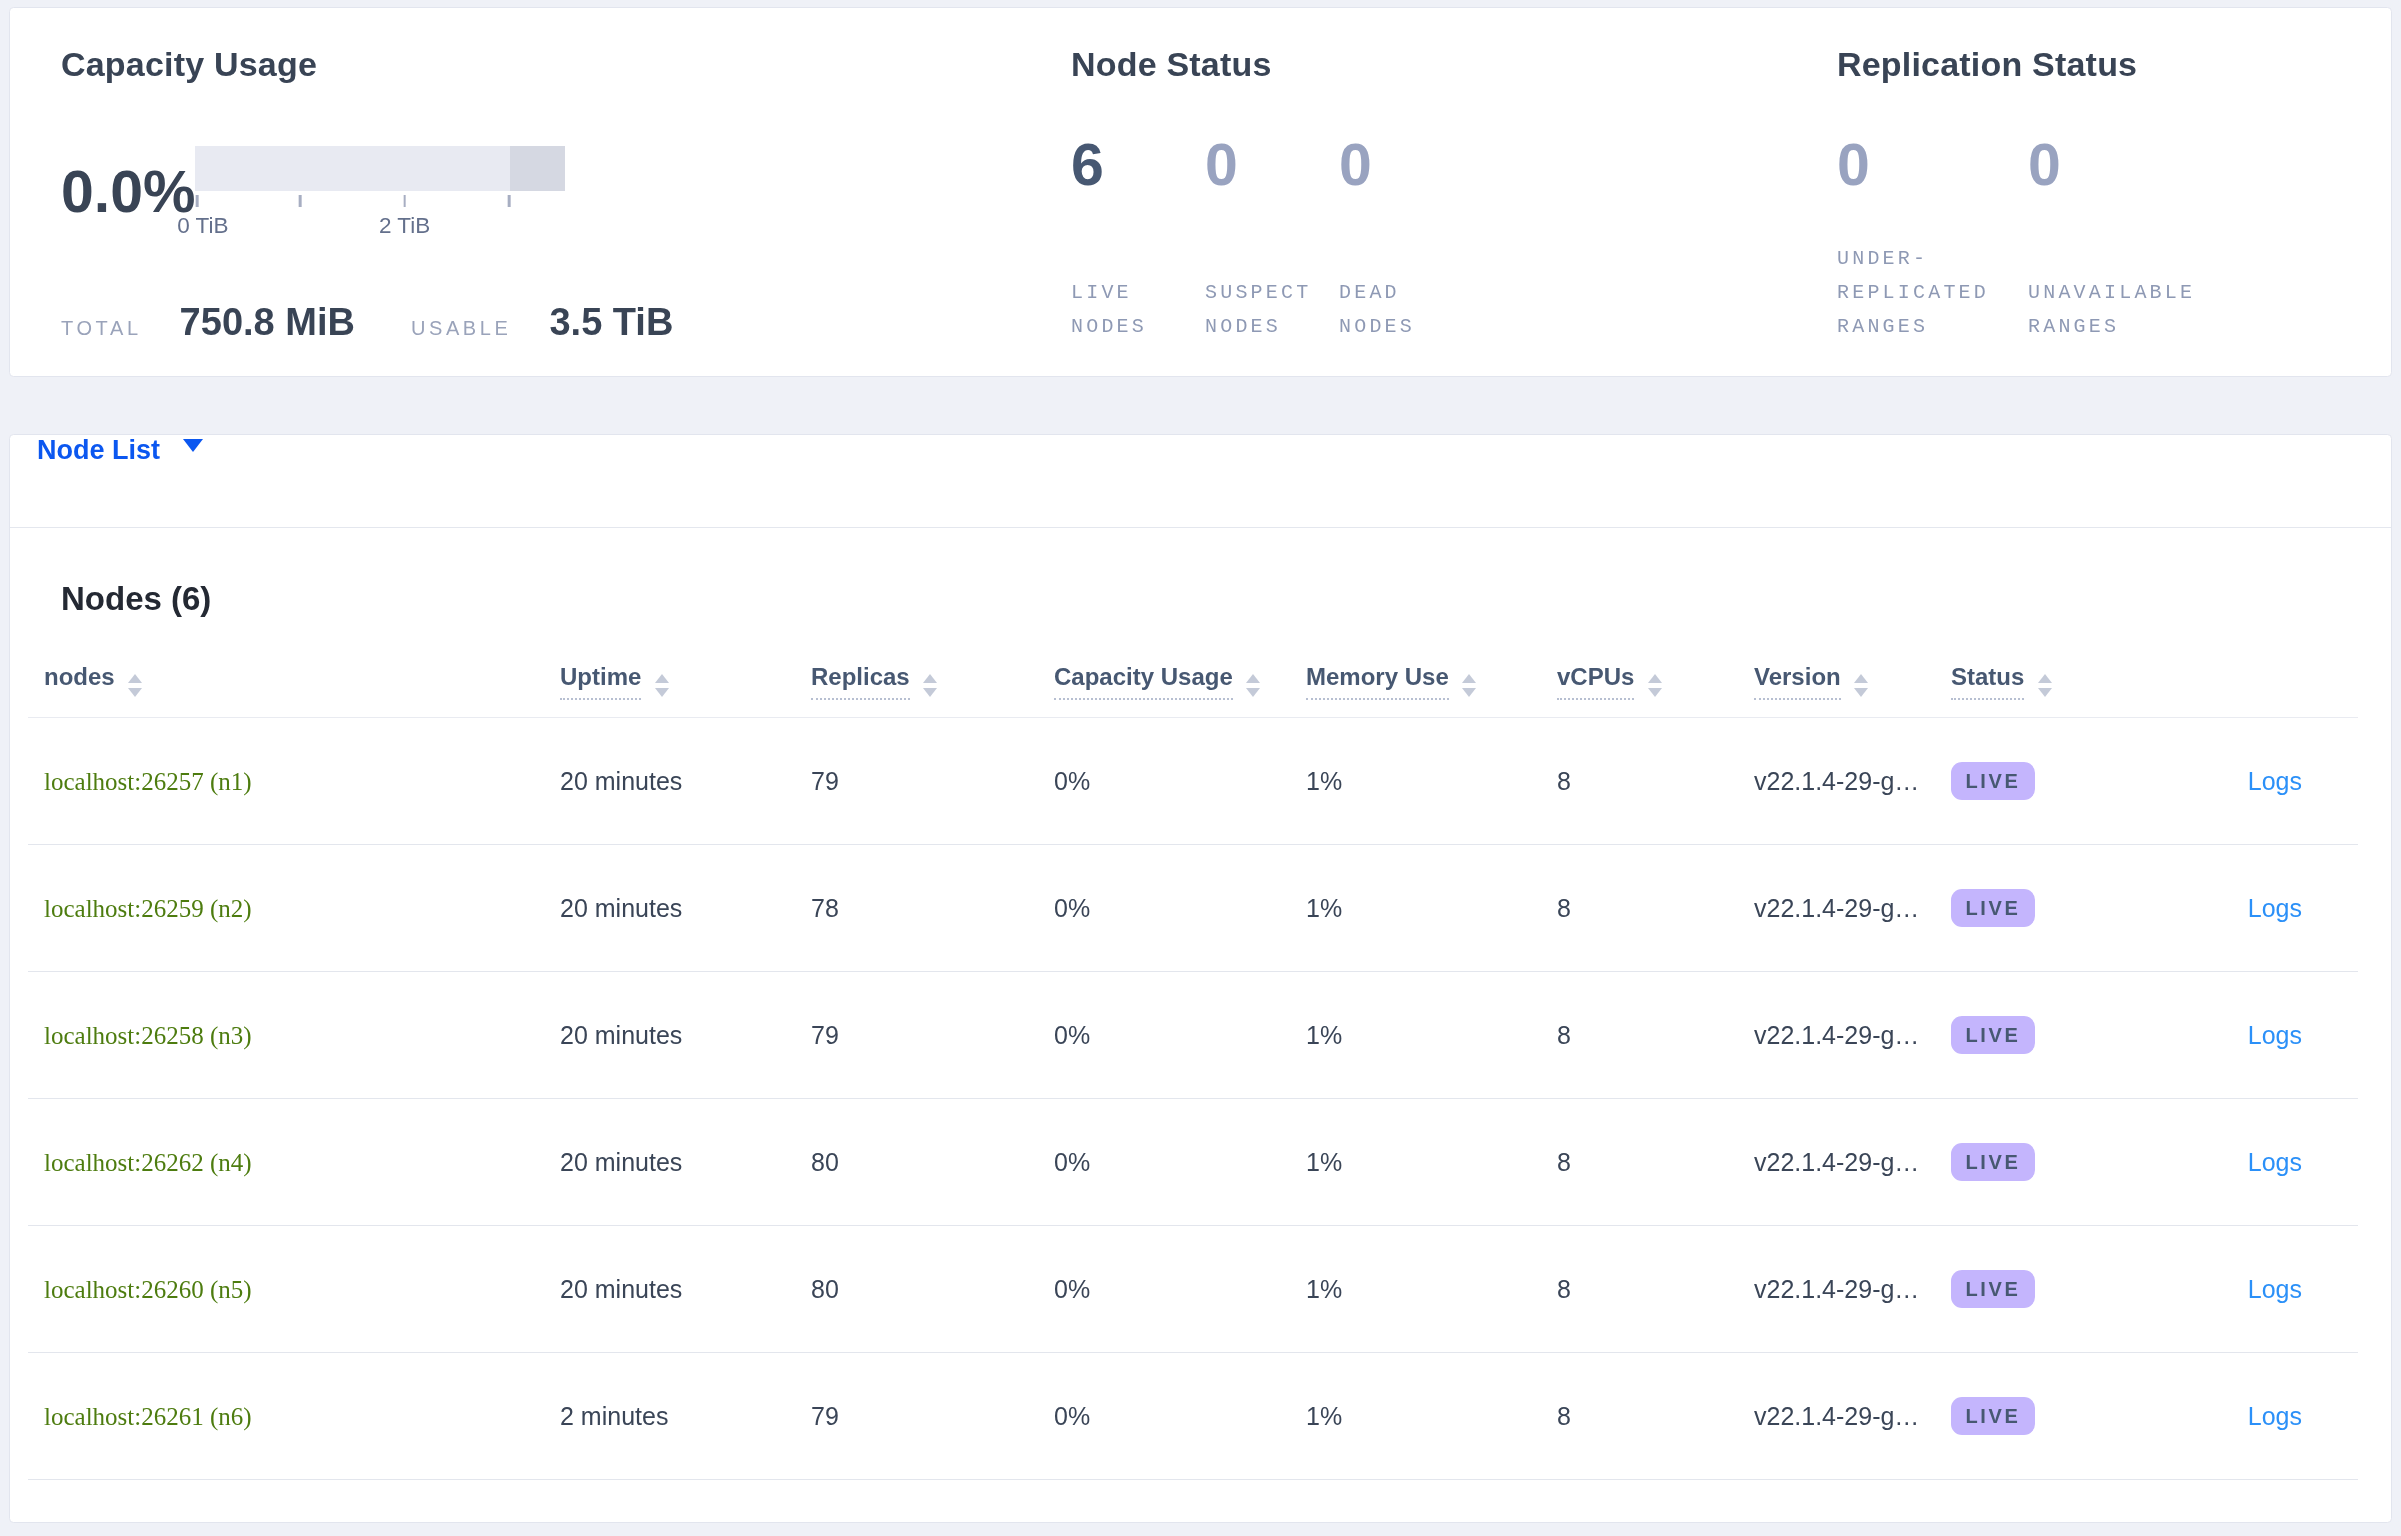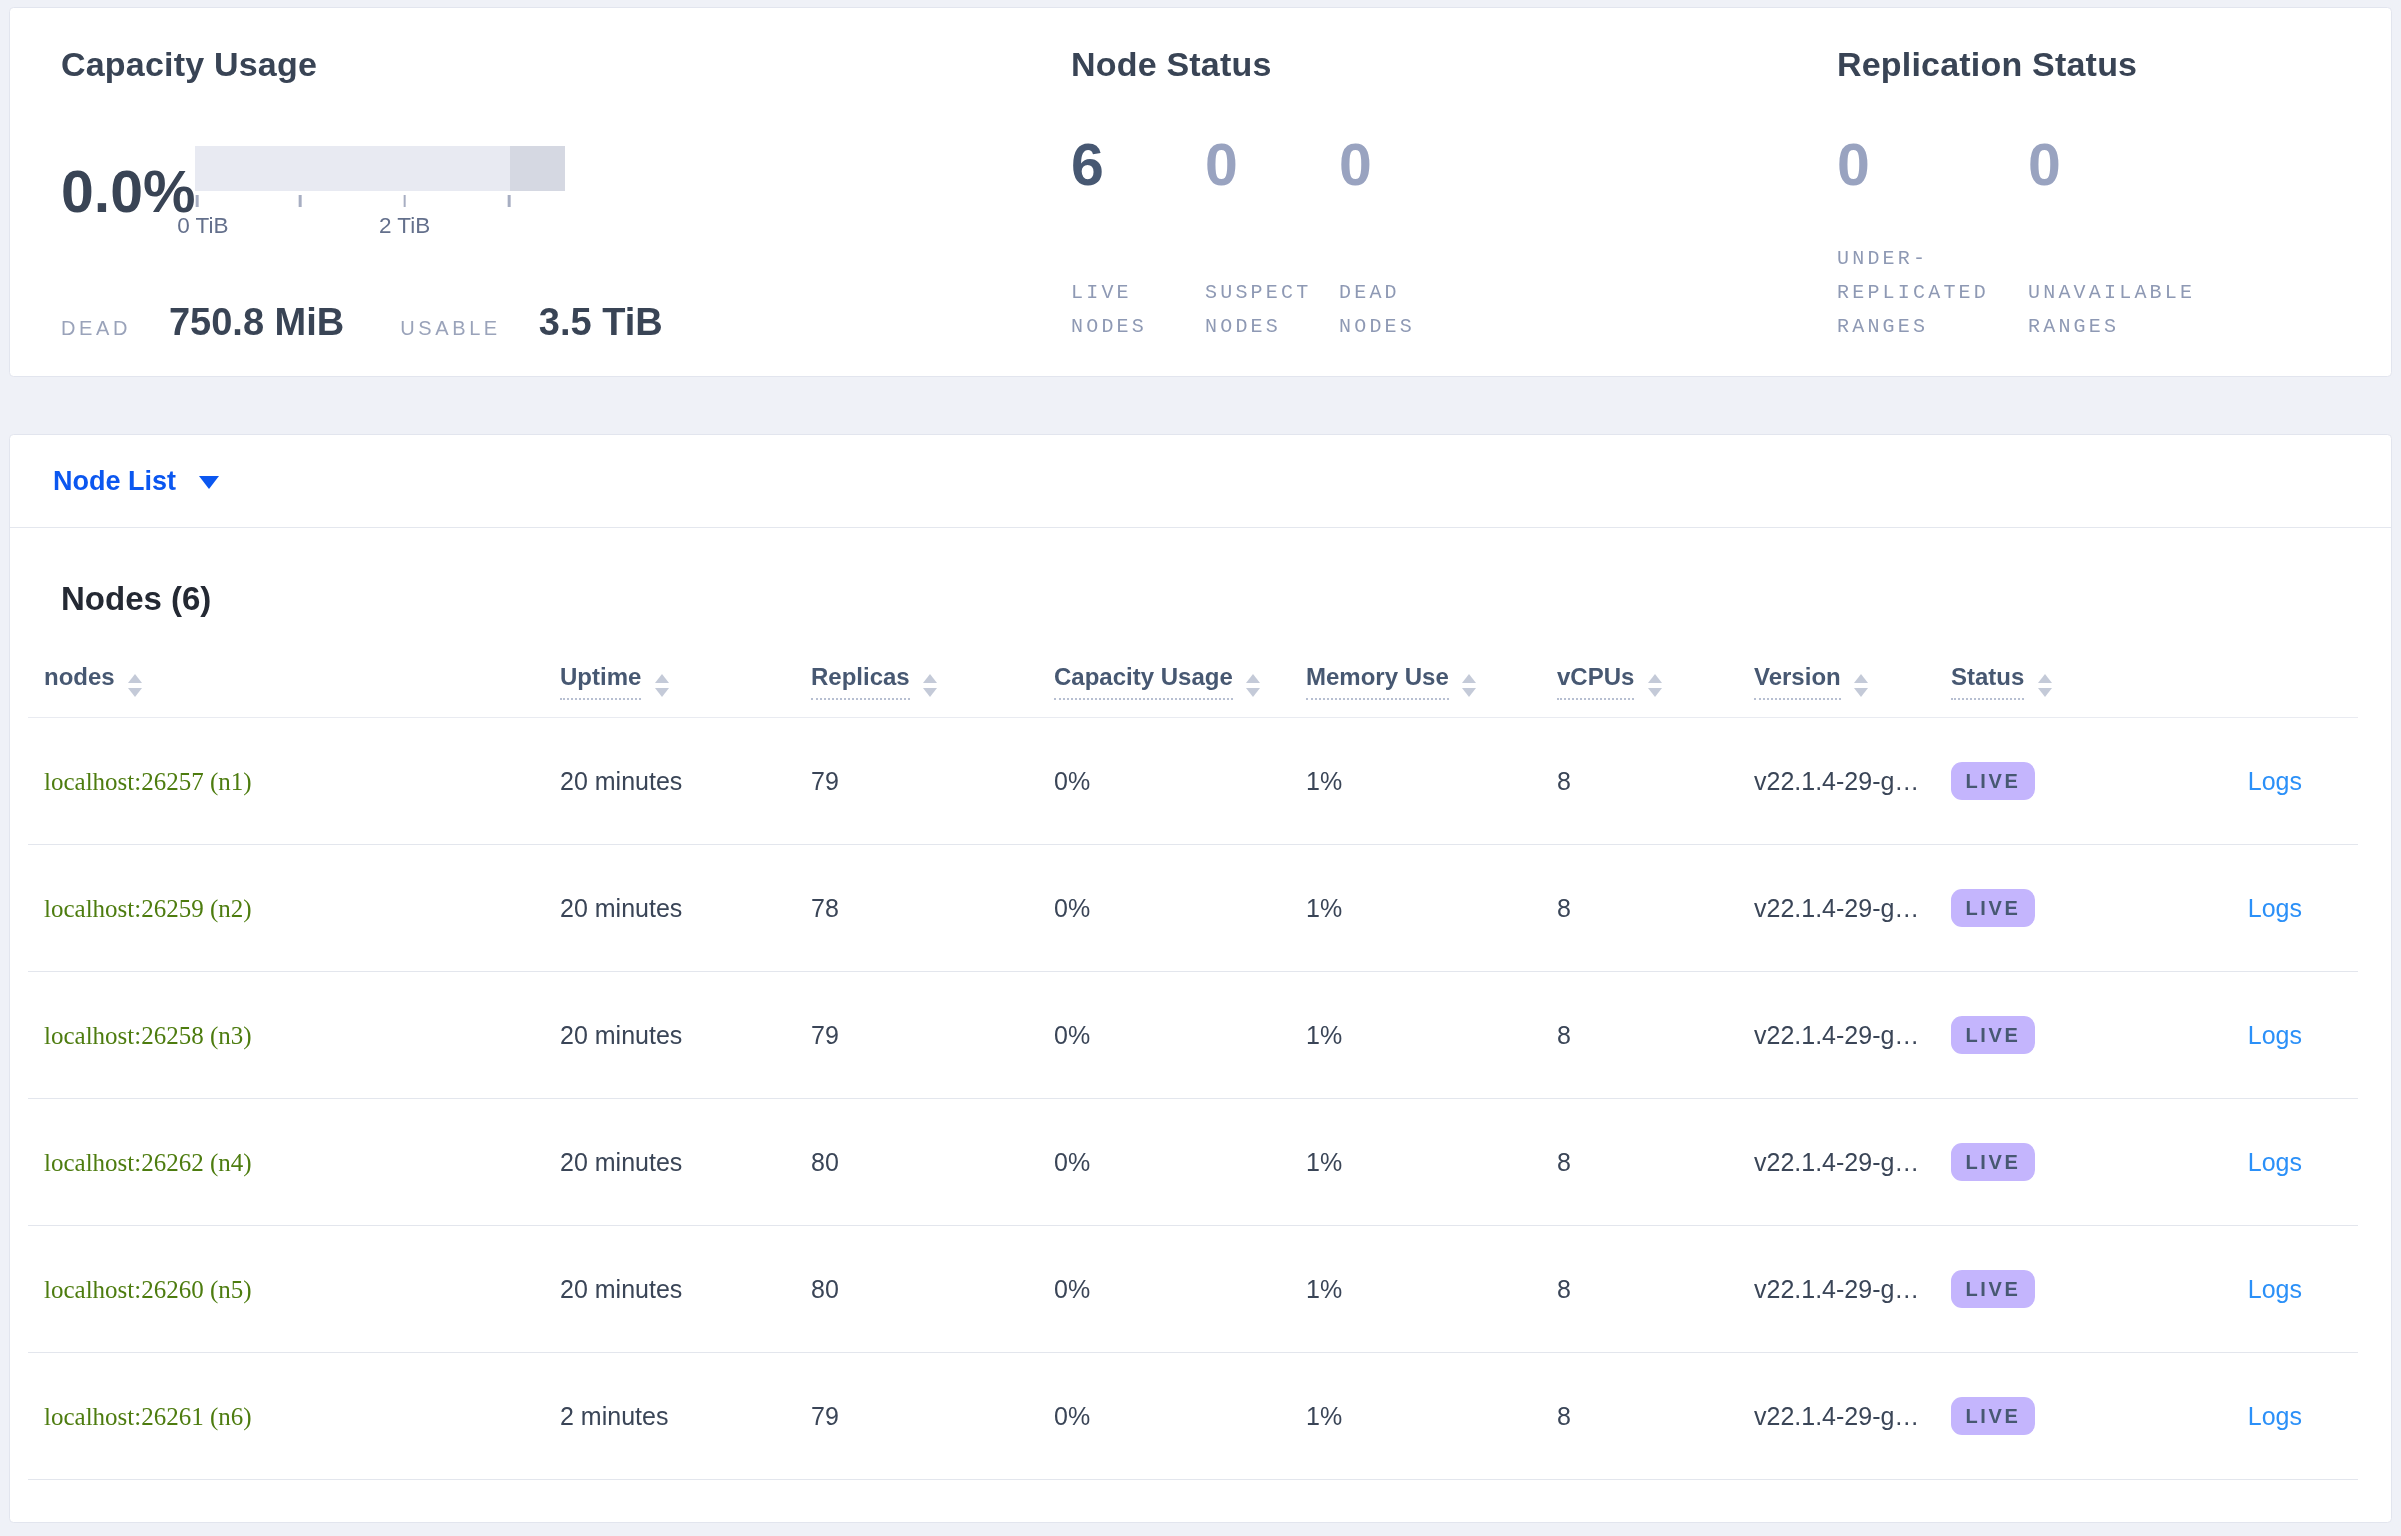--- a/index.html
+++ b/index.html
@@ -36,21 +36,21 @@
   .sec-nodes .stat-col{width:134px;}
   .sec-repl .stat-col{width:191px;padding-right:14.4px;}
   .stat-num{font-size:59px;line-height:67px;font-weight:600;color:#475872;}
   .stat-col.dim .stat-num{color:#99a3c0;}
   .stat-label{margin-top:auto;font-size:20px;letter-spacing:3.2px;line-height:34px;
     color:#8e99b4;max-width:180px;font-family:Liberation Mono, monospace;}
 
   
   .list-card{top:434px;height:1089px;overflow:hidden;}
   .nodelist-bar{height:92px;border-bottom:0.9px solid #e4e7ee;display:flex;
-    align-items:center;padding-left:43px;cursor:pointer;}
+    padding-left:27px;cursor:pointer;}
   .nodelist-bar span.lbl{font-size:27px;font-weight:700;color:#0b57f0;}
   .caret{width:0;height:0;border-left:10.8px solid transparent;border-right:10.8px solid transparent;
     border-top:13.5px solid #0b57f0;margin-left:23.4px;margin-top:3.6px;}
 
   .nodes-body{padding:0 33px 0 18px;}
   .nodes-heading{margin:52px 0 0 33px;font-size:33px;font-weight:700;color:#242933;}
 
   table.nodes{width:100%;border-collapse:collapse;margin-top:25px;table-layout:fixed;}
   th{height:74px;text-align:left;vertical-align:middle;font-size:24px;font-weight:600;
     color:#475872;border-bottom:1.8px solid #e9ebf1;padding:0;white-space:nowrap;cursor:pointer;}
@@ -90,21 +90,21 @@
             <span class="tick t2"></span>
             <span class="tick t3"></span>
           </div>
           <div class="cap-axis">
             <span class="axis-l p0">0 TiB</span>
             <span class="axis-l p2">2 TiB</span>
           </div>
         </div>
       </div>
       <div class="cap-stats">
-        <span class="mini-label">DEAD</span>
+        <span class="mini-label">TOTAL</span>
         <span class="big-val">750.8 MiB</span>
         <span class="mini-label gap">USABLE</span>
         <span class="big-val">3.5 TiB</span>
       </div>
     </div>
 
     <div class="sec sec-nodes">
       <h2>Node Status</h2>
       <div class="stat-cols">
         <div class="stat-col">

